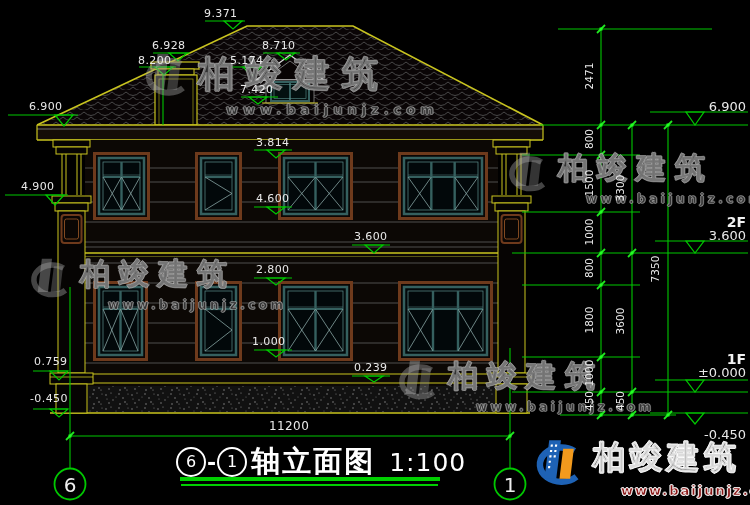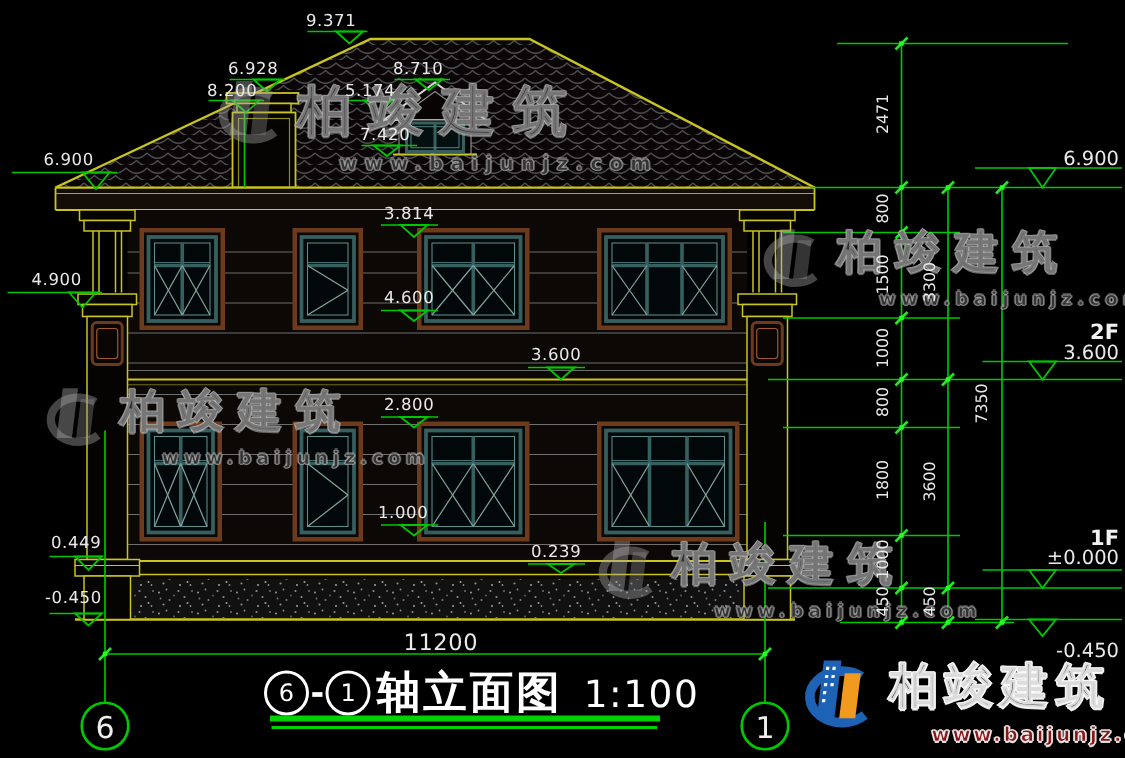--- a/index.html
+++ b/index.html
@@ -386,29 +386,29 @@
   </div>
 
   <span class="lbl" style="left:204px;top:8px">9.371</span>
   <span class="lbl" style="left:152px;top:40px">6.928</span>
   <span class="lbl" style="left:138px;top:55px">8.200</span>
   <span class="lbl" style="left:262px;top:40px">8.710</span>
   <span class="lbl" style="left:230px;top:55px">5.174</span>
   <span class="lbl" style="left:240px;top:84px">7.420</span>
   <span class="lbl" style="left:29px;top:101px">6.900</span>
   <span class="lbl" style="left:21px;top:181px">4.900</span>
-  <span class="lbl" style="left:34px;top:356px">0.449</span>
+  <span class="lbl" style="left:34px;top:356px">0.759</span>
   <span class="lbl" style="left:30px;top:393px">-0.450</span>
   <span class="lbl" style="left:256px;top:137px">3.814</span>
   <span class="lbl" style="left:256px;top:193px">4.600</span>
   <span class="lbl" style="left:354px;top:231px">3.600</span>
   <span class="lbl" style="left:256px;top:264px">2.800</span>
   <span class="lbl" style="left:252px;top:336px">1.000</span>
   <span class="lbl" style="left:354px;top:362px">0.239</span>
-  <span class="lbl" style="left:269px;top:420px;font-size:15px">11200</span>
+  <span class="lbl" style="left:269px;top:420px;font-size:12px">11200</span>
 
   <span class="vd" style="left:567px;top:70px">2471</span>
   <span class="vd" style="left:567px;top:133px">800</span>
   <span class="vd" style="left:567px;top:177px">1500</span>
   <span class="vd" style="left:567px;top:226px">1000</span>
   <span class="vd" style="left:567px;top:262px">800</span>
   <span class="vd" style="left:567px;top:314px">1800</span>
   <span class="vd" style="left:567px;top:367px">1000</span>
   <span class="vd" style="left:567px;top:395px">450</span>
   <span class="vd" style="left:598px;top:182px">3300</span>

